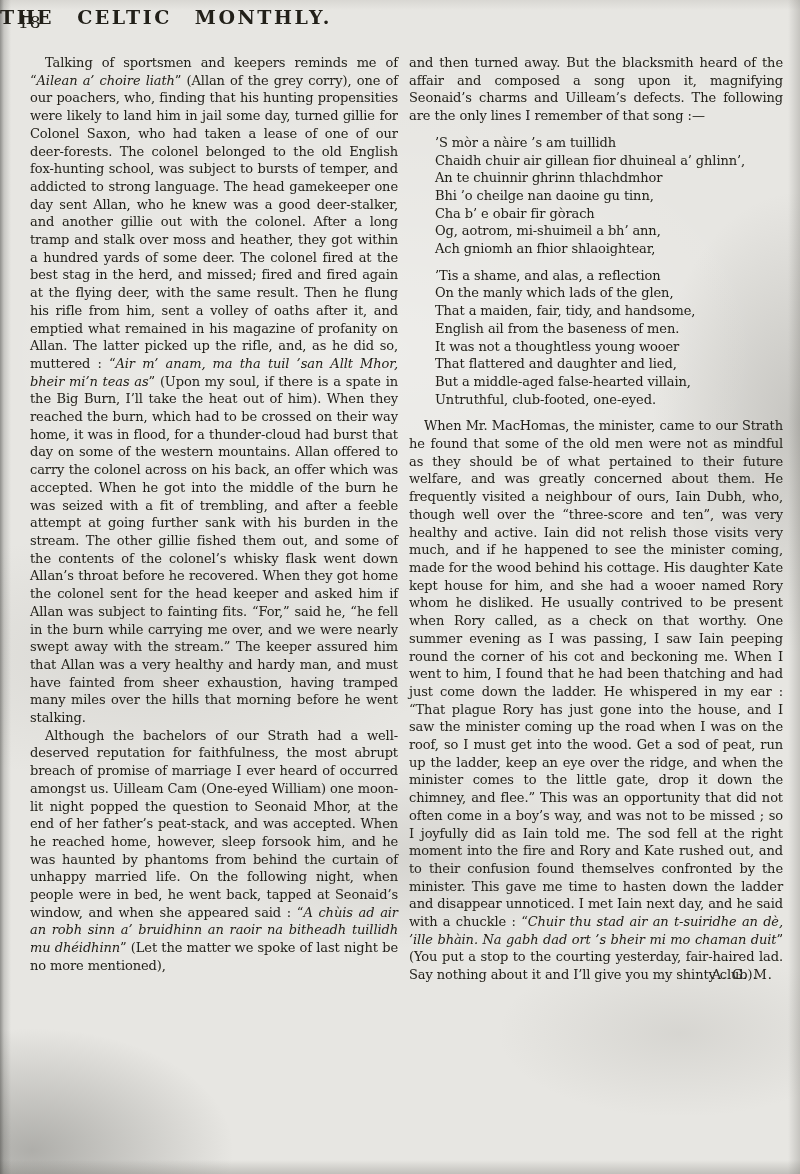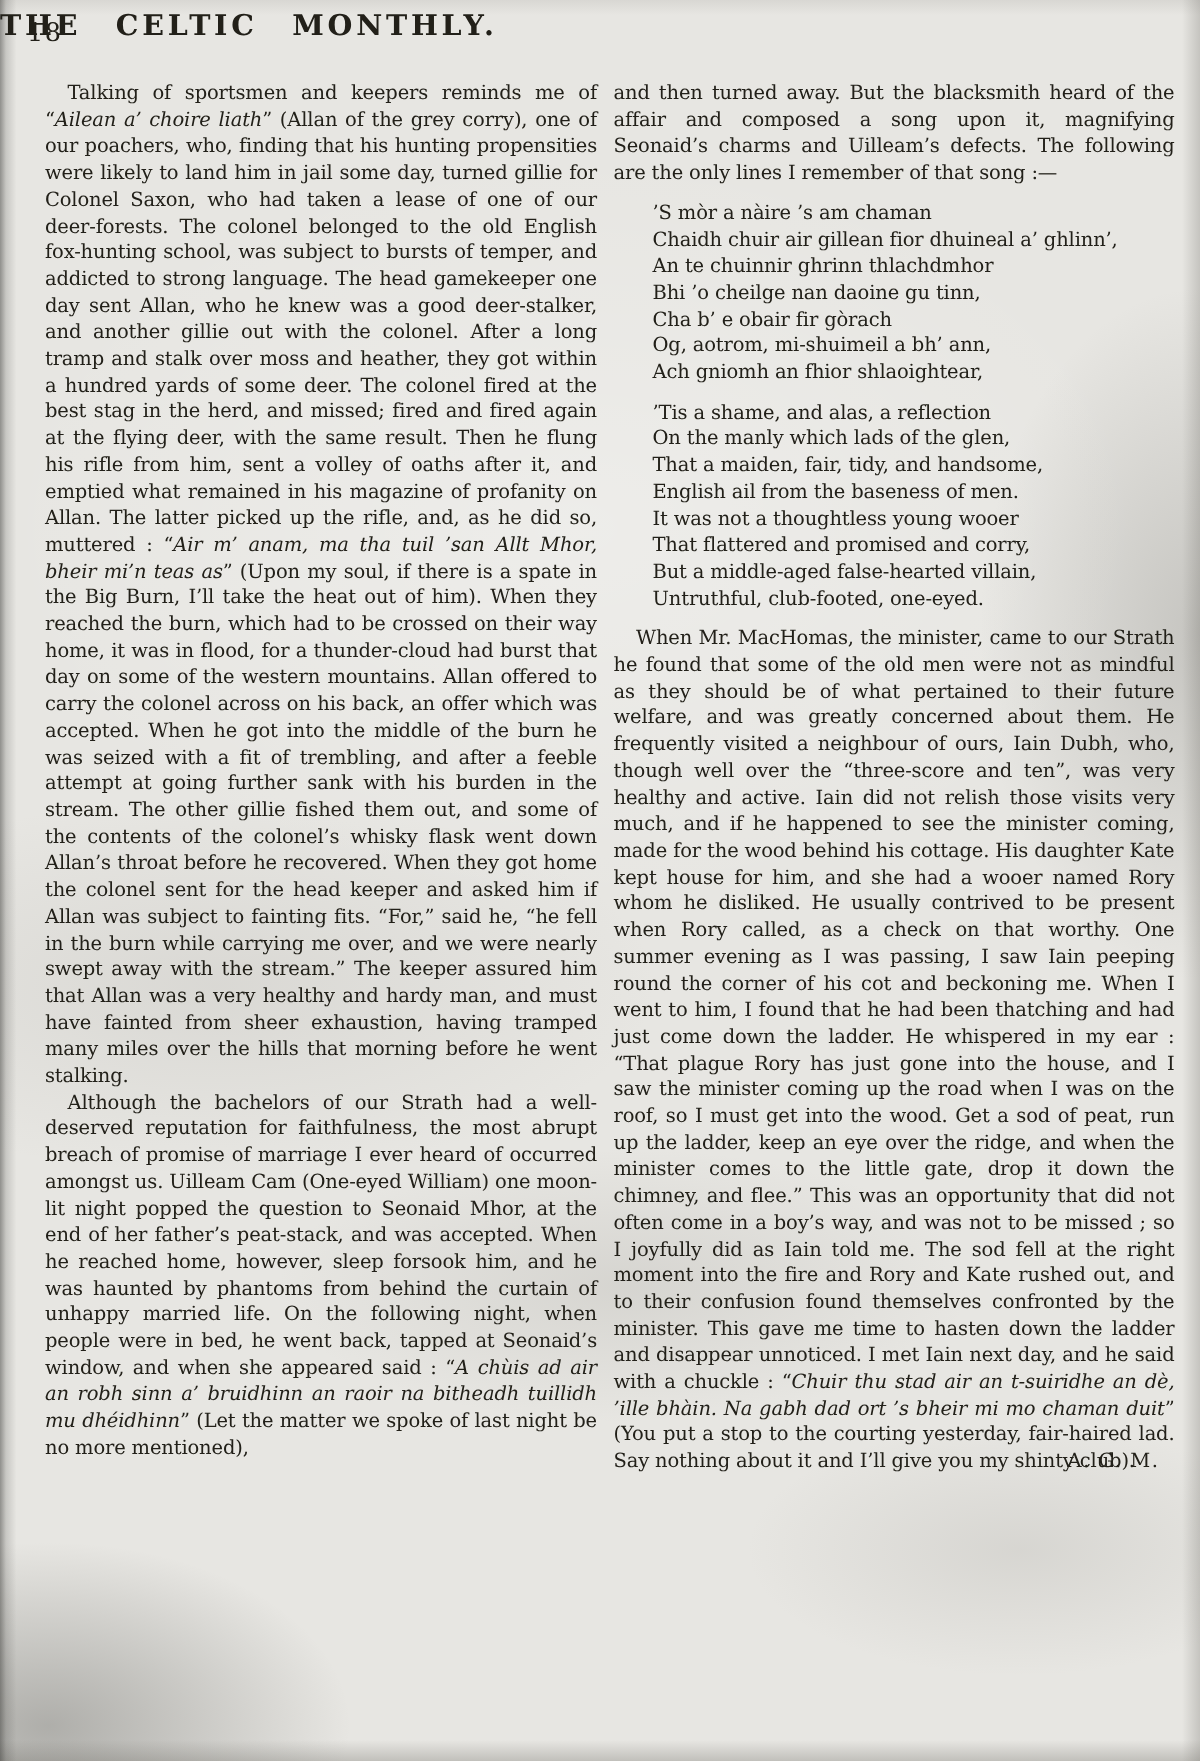--- a/index.html
+++ b/index.html
@@ -83,33 +83,33 @@
   <h1 class="page-title">THE CELTIC MONTHLY.</h1>
 </div>
 
 <div class="column column-left">
     <p class="para indent"><span>Talking of sportsmen and keepers reminds me of “</span><em>Ailean a’ choire liath</em><span>” (Allan of the grey corry), one of our poachers, who, finding that his hunting propensities were likely to land him in jail some day, turned gillie for Colonel Saxon, who had taken a lease of one of our deer-forests. The colonel belonged to the old English fox-hunting school, was subject to bursts of temper, and addicted to strong language. The head gamekeeper one day sent Allan, who he knew was a good deer-stalker, and another gillie out with the colonel. After a long tramp and stalk over moss and heather, they got within a hundred yards of some deer. The colonel fired at the best stag in the herd, and missed; fired and fired again at the flying deer, with the same result. Then he flung his rifle from him, sent a volley of oaths after it, and emptied what remained in his magazine of profanity on Allan. The latter picked up the rifle, and, as he did so, muttered : “</span><em>Air m’ anam, ma tha tuil ’san Allt Mhor, bheir mi’n teas as</em><span>” (Upon my soul, if there is a spate in the Big Burn, I’ll take the heat out of him). When they reached the burn, which had to be crossed on their way home, it was in flood, for a thunder-cloud had burst that day on some of the western mountains. Allan offered to carry the colonel across on his back, an offer which was accepted. When he got into the middle of the burn he was seized with a fit of trembling, and after a feeble attempt at going further sank with his burden in the stream. The other gillie fished them out, and some of the contents of the colonel’s whisky flask went down Allan’s throat before he recovered. When they got home the colonel sent for the head keeper and asked him if Allan was subject to fainting fits. “For,” said he, “he fell in the burn while carrying me over, and we were nearly swept away with the stream.” The keeper assured him that Allan was a very healthy and hardy man, and must have fainted from sheer exhaustion, having tramped many miles over the hills that morning before he went stalking.</span></p>
     <p class="para indent"><span>Although the bachelors of our Strath had a well-deserved reputation for faithfulness, the most abrupt breach of promise of marriage I ever heard of occurred amongst us. Uilleam Cam (One-eyed William) one moon-lit night popped the question to Seonaid Mhor, at the end of her father’s peat-stack, and was accepted. When he reached home, however, sleep forsook him, and he was haunted by phantoms from behind the curtain of unhappy married life. On the following night, when people were in bed, he went back, tapped at Seonaid’s window, and when she appeared said : “</span><em>A chùis ad air an robh sinn a’ bruidhinn an raoir na bitheadh tuillidh mu dhéidhinn</em><span>” (Let the matter we spoke of last night be no more mentioned),</span></p>
   </div>
 <div class="column column-right">
     <p class="para"><span>and then turned away. But the blacksmith heard of the affair and composed a song upon it, magnifying Seonaid’s charms and Uilleam’s defects. The following are the only lines I remember of that song :—</span></p>
     <div class="verse">
-      <div class="verse-line">’S mòr a nàire ’s am chaman</div>
+      <div class="verse-line">’S mòr a nàire ’s am tuillidh</div>
       <div class="verse-line">Chaidh chuir air gillean fior dhuineal a’ ghlinn’,</div>
       <div class="verse-line">An te chuinnir ghrinn thlachdmhor</div>
       <div class="verse-line">Bhi ’o cheilge nan daoine gu tinn,</div>
       <div class="verse-line">Cha b’ e obair fir gòrach</div>
       <div class="verse-line">Og, aotrom, mi-shuimeil a bh’ ann,</div>
       <div class="verse-line">Ach gniomh an fhior shlaoightear,</div>
     </div>
     <div class="verse">
       <div class="verse-line">’Tis a shame, and alas, a reflection</div>
       <div class="verse-line">On the manly which lads of the glen,</div>
       <div class="verse-line">That a maiden, fair, tidy, and handsome,</div>
       <div class="verse-line">English ail from the baseness of men.</div>
       <div class="verse-line">It was not a thoughtless young wooer</div>
-      <div class="verse-line">That flattered and promised and corry,</div>
+      <div class="verse-line">That flattered and daughter and lied,</div>
       <div class="verse-line">But a middle-aged false-hearted villain,</div>
       <div class="verse-line">Untruthful, club-footed, one-eyed.</div>
     </div>
     <p class="para indent"><span>When Mr. MacHomas, the minister, came to our Strath he found that some of the old men were not as mindful as they should be of what pertained to their future welfare, and was greatly concerned about them. He frequently visited a neighbour of ours, Iain Dubh, who, though well over the “three-score and ten”, was very healthy and active. Iain did not relish those visits very much, and if he happened to see the minister coming, made for the wood behind his cottage. His daughter Kate kept house for him, and she had a wooer named Rory whom he disliked. He usually contrived to be present when Rory called, as a check on that worthy. One summer evening as I was passing, I saw Iain peeping round the corner of his cot and beckoning me. When I went to him, I found that he had been thatching and had just come down the ladder. He whispered in my ear : “That plague Rory has just gone into the house, and I saw the minister coming up the road when I was on the roof, so I must get into the wood. Get a sod of peat, run up the ladder, keep an eye over the ridge, and when the minister comes to the little gate, drop it down the chimney, and flee.” This was an opportunity that did not often come in a boy’s way, and was not to be missed ; so I joyfully did as Iain told me. The sod fell at the right moment into the fire and Rory and Kate rushed out, and to their confusion found themselves confronted by the minister. This gave me time to hasten down the ladder and disappear unnoticed. I met Iain next day, and he said with a chuckle : “</span><em>Chuir thu stad air an t-suiridhe an dè, ’ille bhàin. Na gabh dad ort ’s bheir mi mo chaman duit</em><span>” (You put a stop to the courting yesterday, fair-haired lad. Say nothing about it and I’ll give you my shinty club).</span></p>
     <div class="signature">A. G. M.</div>
   </div>
 
 </body></html>

